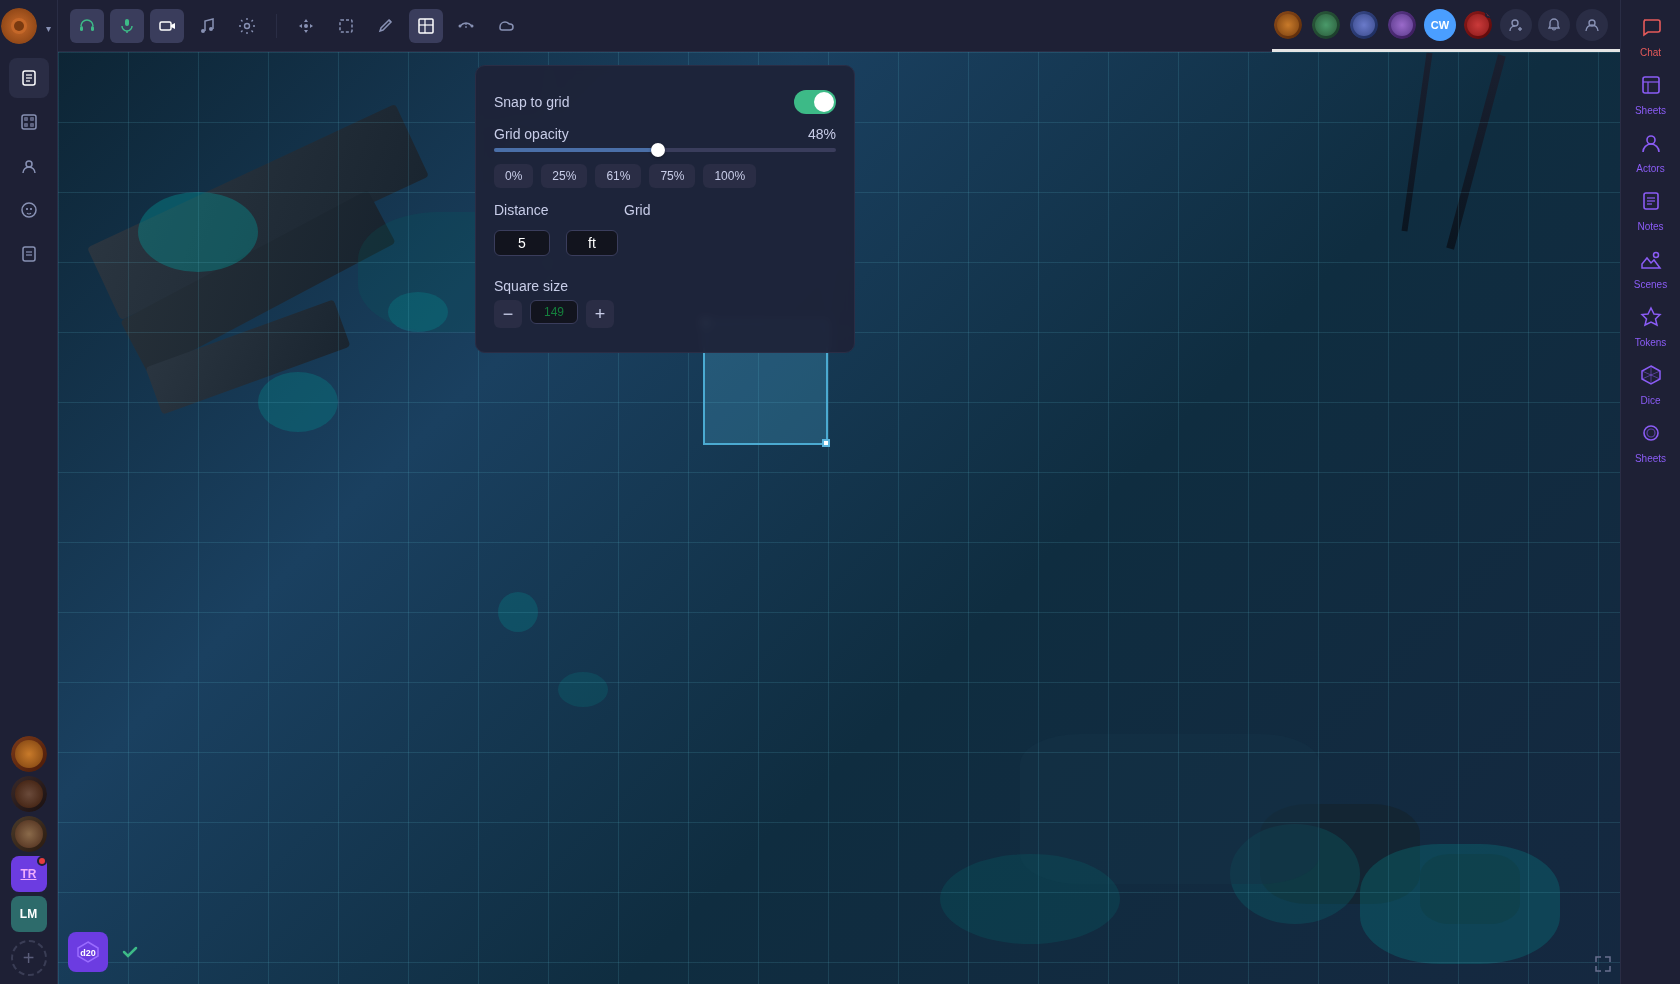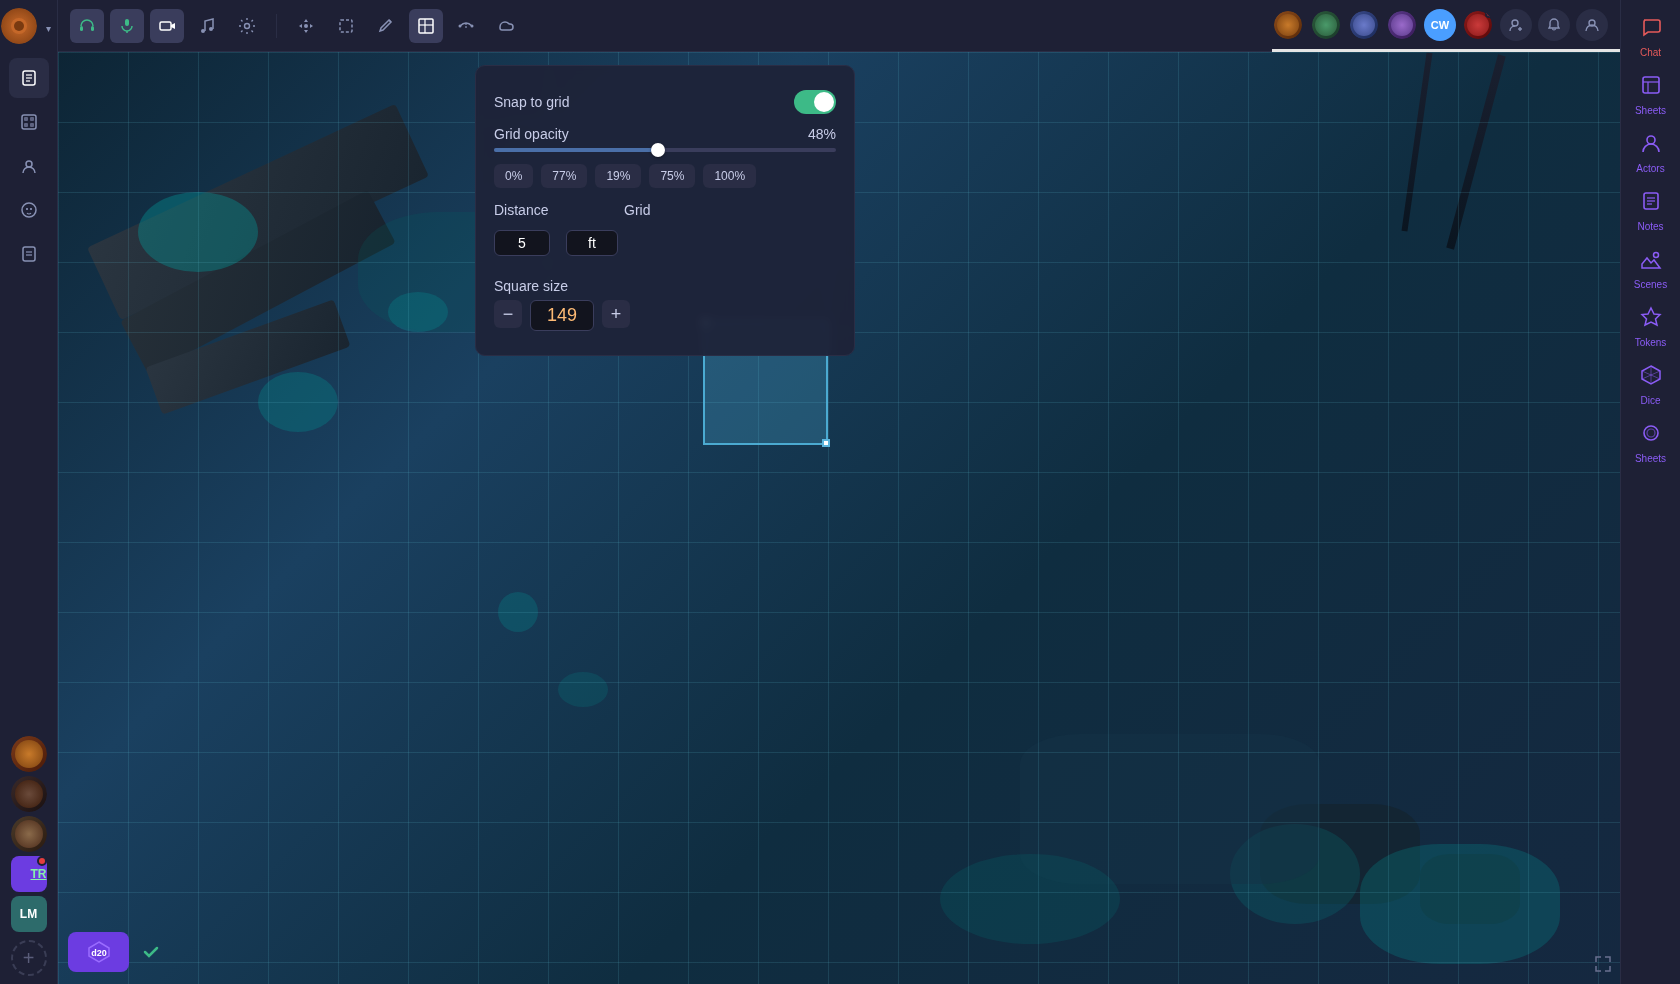--- a/index.html
+++ b/index.html
@@ -59,22 +59,22 @@
       border-radius: 50%;
       overflow: hidden;
       cursor: pointer;
       position: relative;
     }
 
     .avatar-tr {
       width: 36px; height: 36px;
       border-radius: 8px;
       background: #6c3ce1;
-      display: flex; align-items: center; justify-content: flex-end;
-      font-size: 12px; font-weight: 700; color: #86efac;
+      display: flex; align-items: center; justify-content: center;
+      font-size: 12px; font-weight: 700; color: #f0abfc;
       cursor: pointer;
       position: relative;
       text-decoration: underline;
     }
     .avatar-lm {
       width: 36px; height: 36px;
       border-radius: 8px;
       background: #2d6b6b;
       display: flex; align-items: center; justify-content: center;
       font-size: 12px; font-weight: 700; color: #fff;
@@ -375,37 +375,37 @@
       display: flex; align-items: center; justify-content: center;
       cursor: pointer;
       font-size: 18px;
       color: #c8cde8;
       user-select: none;
     }
     .sq-input {
       background: #12141e;
       border: 1px solid #3a3d5c;
       border-radius: 6px;
-      color: #fdba74;
-      font-size: 18px;
+      color: #15803d;
+      font-size: 12px;
       padding: 4px 8px;
-      width: 64px;
+      width: 48px;
       text-align: center;
     }
 
     
     #bottom-left {
       position: absolute;
       left: 68px;
       bottom: 12px;
       display: flex; align-items: center; gap: 8px;
       z-index: 10;
     }
     .d20-icon {
-      width: 61px; height: 40px;
+      width: 40px; height: 40px;
       background: #6c3ce1;
       border-radius: 8px;
       display: flex; align-items: center; justify-content: center;
       cursor: pointer;
       font-size: 22px;
     }
     .check-icon {
       width: 28px; height: 28px;
       background: transparent;
       display: flex; align-items: center; justify-content: center;
@@ -791,24 +791,24 @@
     <div class="slider-track">
       <div class="slider-fill"></div>
       <div class="slider-thumb"></div>
     </div>
   </div>
   <div class="opacity-btns">
     <div class="opacity-btn">
       <span>0%</span>
     </div>
     <div class="opacity-btn">
-      <span>77%</span>
+      <span>25%</span>
     </div>
     <div class="opacity-btn">
-      <span>19%</span>
+      <span>61%</span>
     </div>
     <div class="opacity-btn">
       <span>75%</span>
     </div>
     <div class="opacity-btn">
       <span>100%</span>
     </div>
   </div>
 
   <div style="height:14px;"></div>

